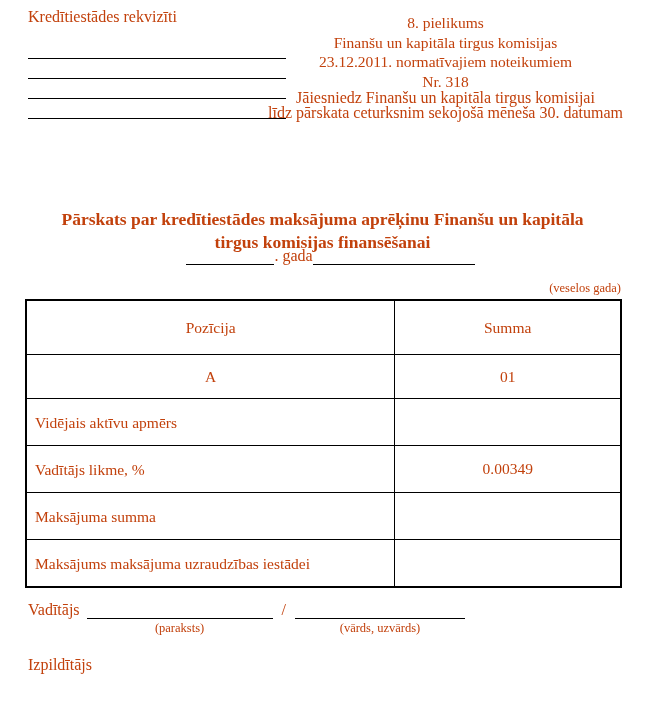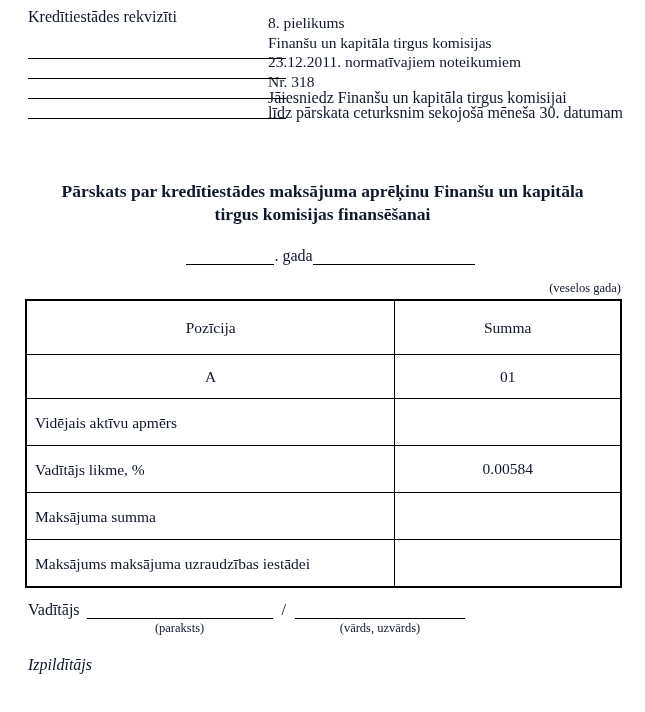--- a/index.html
+++ b/index.html
@@ -1,28 +1,28 @@
 <!DOCTYPE html>
 <html><head>
 <meta charset="utf-8">
 <style>
   html,body{margin:0;padding:0;background:#ffffff;}
   .page{
-    position:relative;width:645px;height:712px;background:#ffffff;color:#0f172a;
+    position:relative;width:645px;height:712px;background:#ffffff;color:#c2410c;
     font-family:"Liberation Serif","DejaVu Serif",serif;overflow:hidden;
   }
   
   .requisites{position:absolute;left:28px;top:8px;width:258px;font-size:16px;}
   .requisites-label{margin-bottom:13px;}
   .blank-line{height:19px;border-bottom:1px solid #000;}
   
-  .header-right{position:absolute;top:13px;right:22px;text-align:left;font-size:15.5px;line-height:19.5px;}
+  .header-right{position:absolute;top:13px;right:22px;text-align:center;font-size:15.5px;line-height:19.5px;}
   .header-right .note{font-size:16px;line-height:14.5px;}
   
-  .title{position:absolute;top:180px;left:0;width:100%;margin:0;text-align:center;
+  .title{position:absolute;top:208px;left:0;width:100%;margin:0;text-align:center;
          font-size:17.5px;font-weight:bold;line-height:23px;}
   
   .date-line{position:absolute;top:247px;left:0;width:100%;text-align:center;font-size:16px;height:21px;padding-left:8px;}
   .blank{display:inline-block;border-bottom:1px solid #000;height:17px;vertical-align:bottom;}
   .blank.year{width:88px;}
   .blank.period{width:162px;}
   
   .units{position:absolute;top:281px;right:24px;font-size:12.5px;}
   
   table.calc{position:absolute;top:299px;left:25px;width:597px;border-collapse:collapse;
@@ -36,21 +36,21 @@
   
   .signatures{position:absolute;left:28px;top:601px;width:594px;font-size:16px;}
   .sig-row{white-space:nowrap;}
   .sig-label{display:inline-block;margin-right:7px;}
   .sig-field{display:inline-block;border-bottom:1px solid #000;height:16px;position:relative;vertical-align:bottom;}
   .sig-field .caption{position:absolute;top:19px;left:0;width:100%;text-align:center;
                       font-size:12.5px;white-space:nowrap;}
   .w1{width:186px;}
   .slash{display:inline-block;margin:0 9px;}
   .w2{width:170px;}
-  .sig-row.exec{margin-top:37px;font-style:italic;}
+  .sig-row.exec{margin-top:37px;}
   .w3{width:287px;}
 </style>
 </head>
 <body>
 
 <div class="page">
 
   <div class="requisites">
     <div class="requisites-label">Kredītiestādes rekvizīti</div>
     <div class="blank-line"></div>
@@ -90,21 +90,21 @@
       <tr class="code-row">
         <td>A</td>
         <td>01</td>
       </tr>
       <tr>
         <td class="pos">Vidējais aktīvu apmērs</td>
         <td class="sum"></td>
       </tr>
       <tr>
         <td class="pos">Vadītājs likme, %</td>
-        <td class="sum">0.00584</td>
+        <td class="sum">0.00349</td>
       </tr>
       <tr>
         <td class="pos">Maksājuma summa</td>
         <td class="sum"></td>
       </tr>
       <tr>
         <td class="pos">Maksājums maksājuma uzraudzības iestādei</td>
         <td class="sum"></td>
       </tr>
     </tbody>

